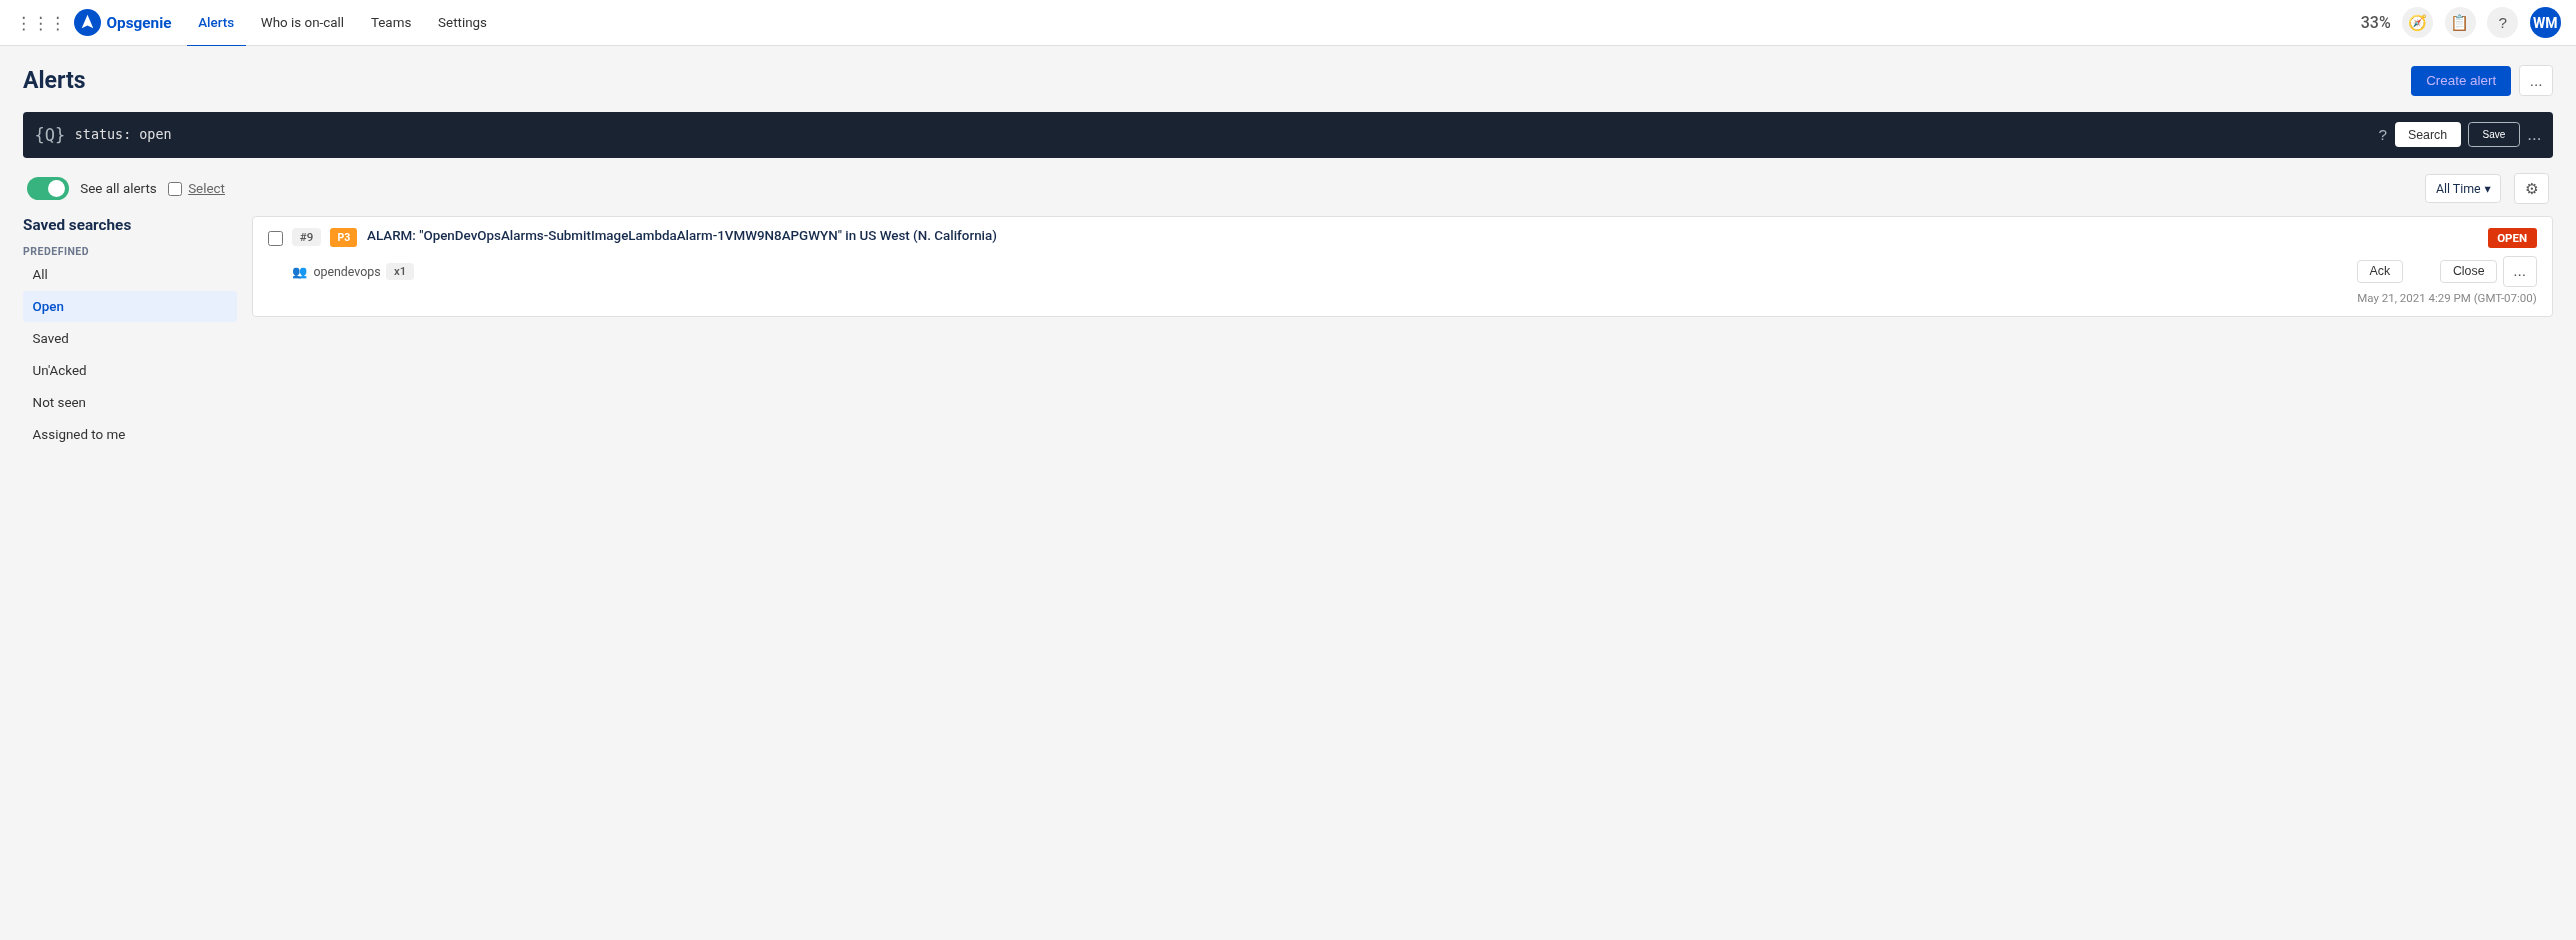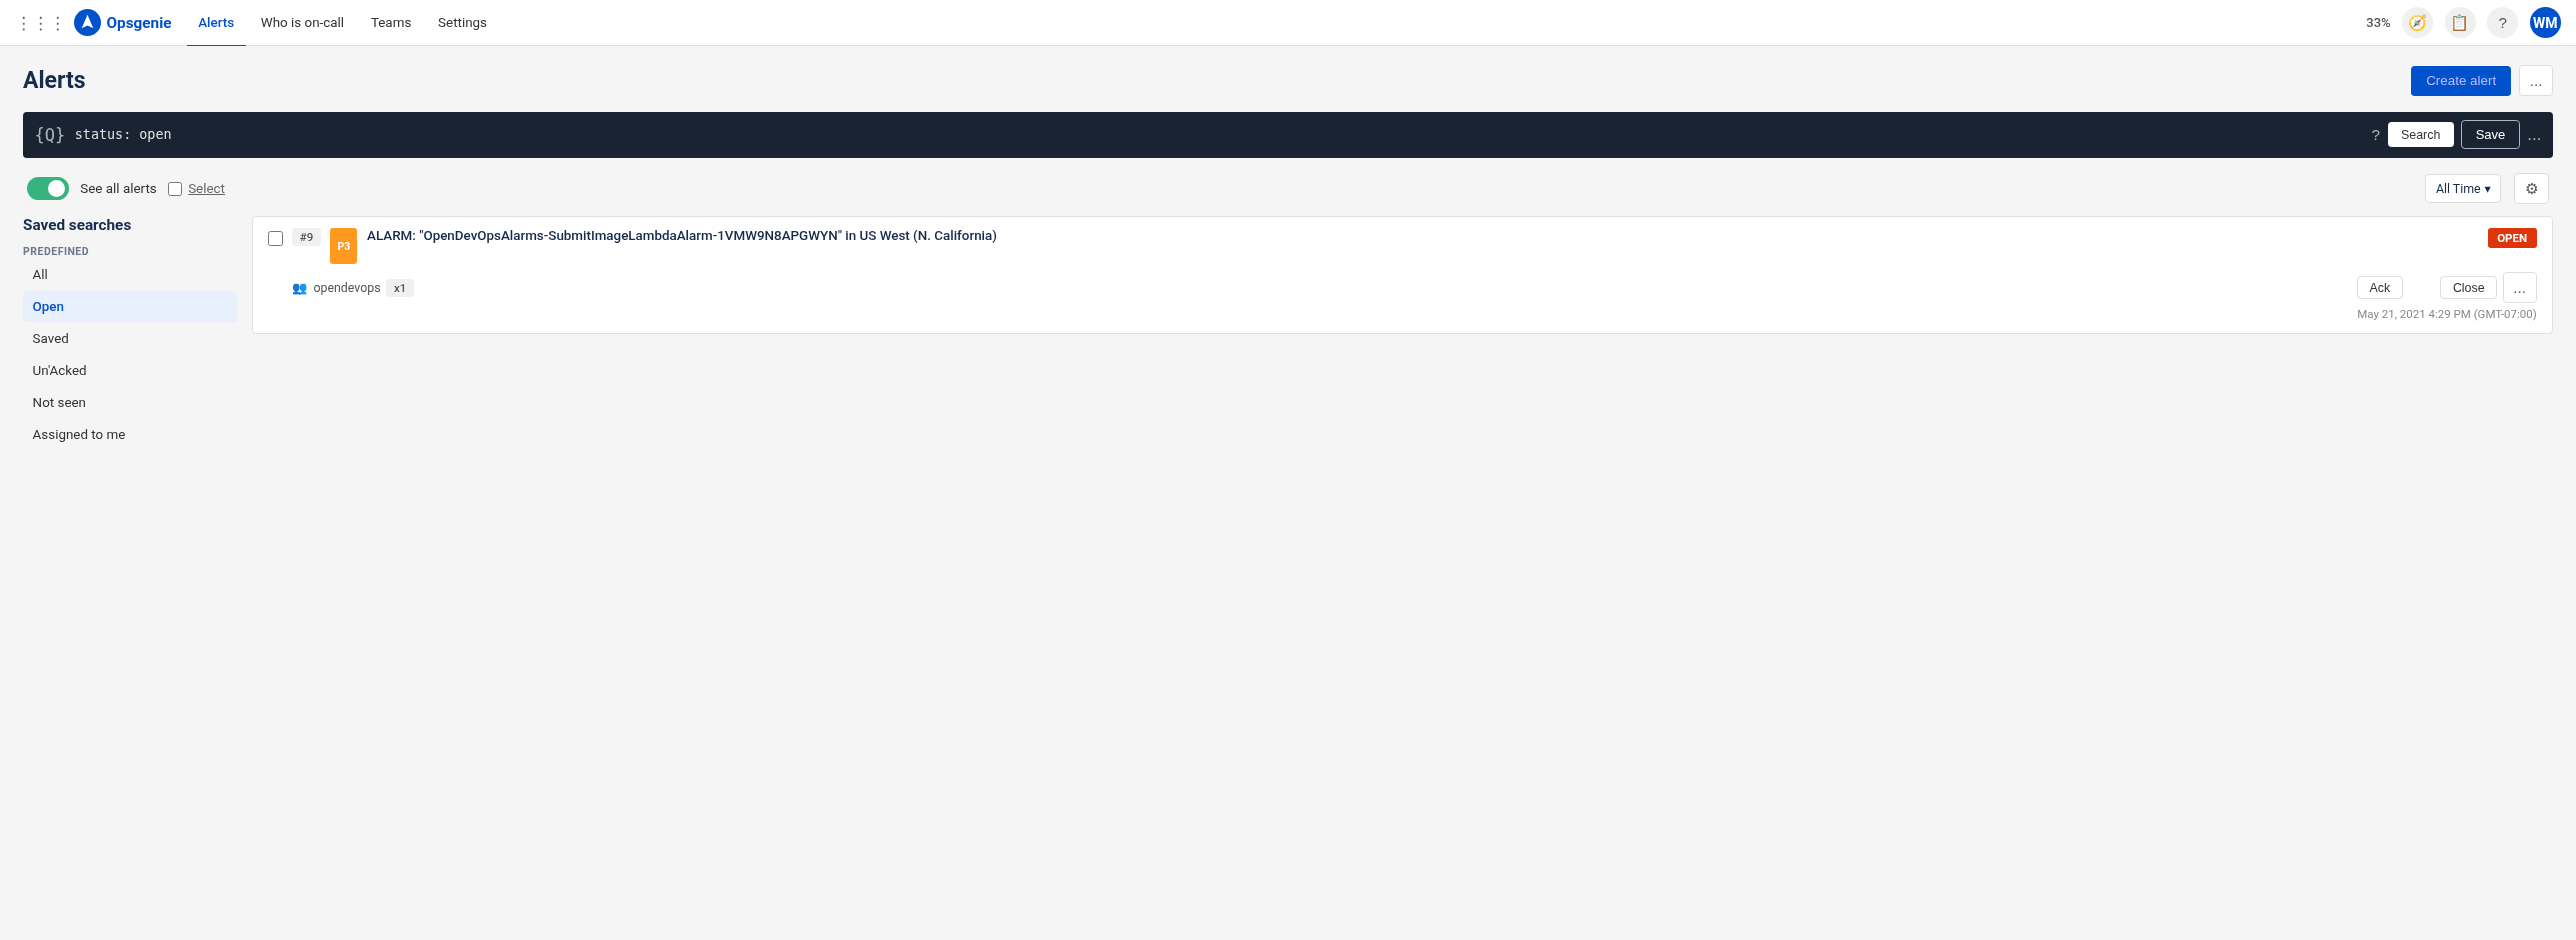--- a/index.html
+++ b/index.html
@@ -23,21 +23,21 @@
       padding: 13.4px 11.5px;
       font-size: 13.4px;
       color: #333;
       cursor: pointer;
       border-bottom: 1.9px solid transparent;
       height: 46px;
       display: flex; align-items: center;
     }
     .nav-item.active { color: #0052cc; border-bottom: 1.9px solid #0052cc; font-weight: 500; }
     .topnav-right { display: flex; align-items: center; gap: 11.5px; margin-left: auto; }
-    .nav-percent { color: #555; font-size: 13px; font-weight: 500; }
+    .nav-percent { color: #555; font-size: 16px; font-weight: 500; }
     .nav-icon-btn {
       width: 31px; height: 31px; border-radius: 50%;
       display: flex; align-items: center; justify-content: center;
       background: #f0f0f0; color: #555; cursor: pointer; font-size: 15.3px;
       border: none;
     }
     .avatar {
       width: 31px; height: 31px; border-radius: 50%;
       background: #0052cc; color: #fff;
       display: flex; align-items: center; justify-content: center;
@@ -72,21 +72,21 @@
     .search-input-area { flex: 1; color: #e0e0e0; font-size: 13.4px; font-family: monospace; }
     .search-bar-actions { display: flex; align-items: center; gap: 7.6px; }
     .search-help { color: #adb5bd; font-size: 15.3px; cursor: pointer; background: none; border: none; }
     .btn-search {
       background: #fff; color: #333; border: none;
       padding: 5.7px 13.4px; border-radius: 3.8px; font-size: 12.4px; font-weight: 500;
       cursor: pointer;
     }
     .btn-save {
       background: transparent; color: #fff; border: 1px solid #adb5bd;
-      padding: 5.7px 13.4px; border-radius: 3.8px; font-size: 13px; font-weight: 500;
+      padding: 5.7px 13.4px; border-radius: 3.8px; font-size: 10px; font-weight: 500;
       cursor: pointer;
     }
     .btn-dots-white {
       background: transparent; color: #adb5bd; border: none;
       font-size: 17px; cursor: pointer;
     }
 
     
     .alerts-toolbar {
       display: flex; align-items: center; justify-content: space-between;
@@ -141,21 +141,21 @@
     .alert-checkbox { margin-top: 2.9px; width: 14.3px; height: 14.3px; }
     .alert-id-badge {
       background: #f0f0f0; color: #555; border-radius: 3.8px;
       padding: 1.9px 7.6px; font-size: 11.5px; font-weight: 500; white-space: nowrap;
     }
     .alert-count-badge {
       background: #f0f0f0; color: #555; border-radius: 3.8px;
       padding: 1.9px 7.6px; font-size: 11.5px; font-weight: 500; white-space: nowrap;
     }
     .priority-badge {
-      width: 27px; height: 36px; border-radius: 2.9px;
+      width: 27px; height: 19px; border-radius: 2.9px;
       display: flex; align-items: center; justify-content: center;
       font-size: 10.5px; font-weight: 700; color: #fff; flex-shrink: 0;
     }
     .priority-p3 { background: #ff991f; }
     .alert-title { font-size: 13.4px; font-weight: 500; color: #172b4d; flex: 1; }
     .status-badge-open {
       background: #de350b; color: #fff;
       padding: 2.9px 9.6px; border-radius: 2.9px; font-size: 11.5px; font-weight: 700;
       text-transform: uppercase; white-space: nowrap;
     }

